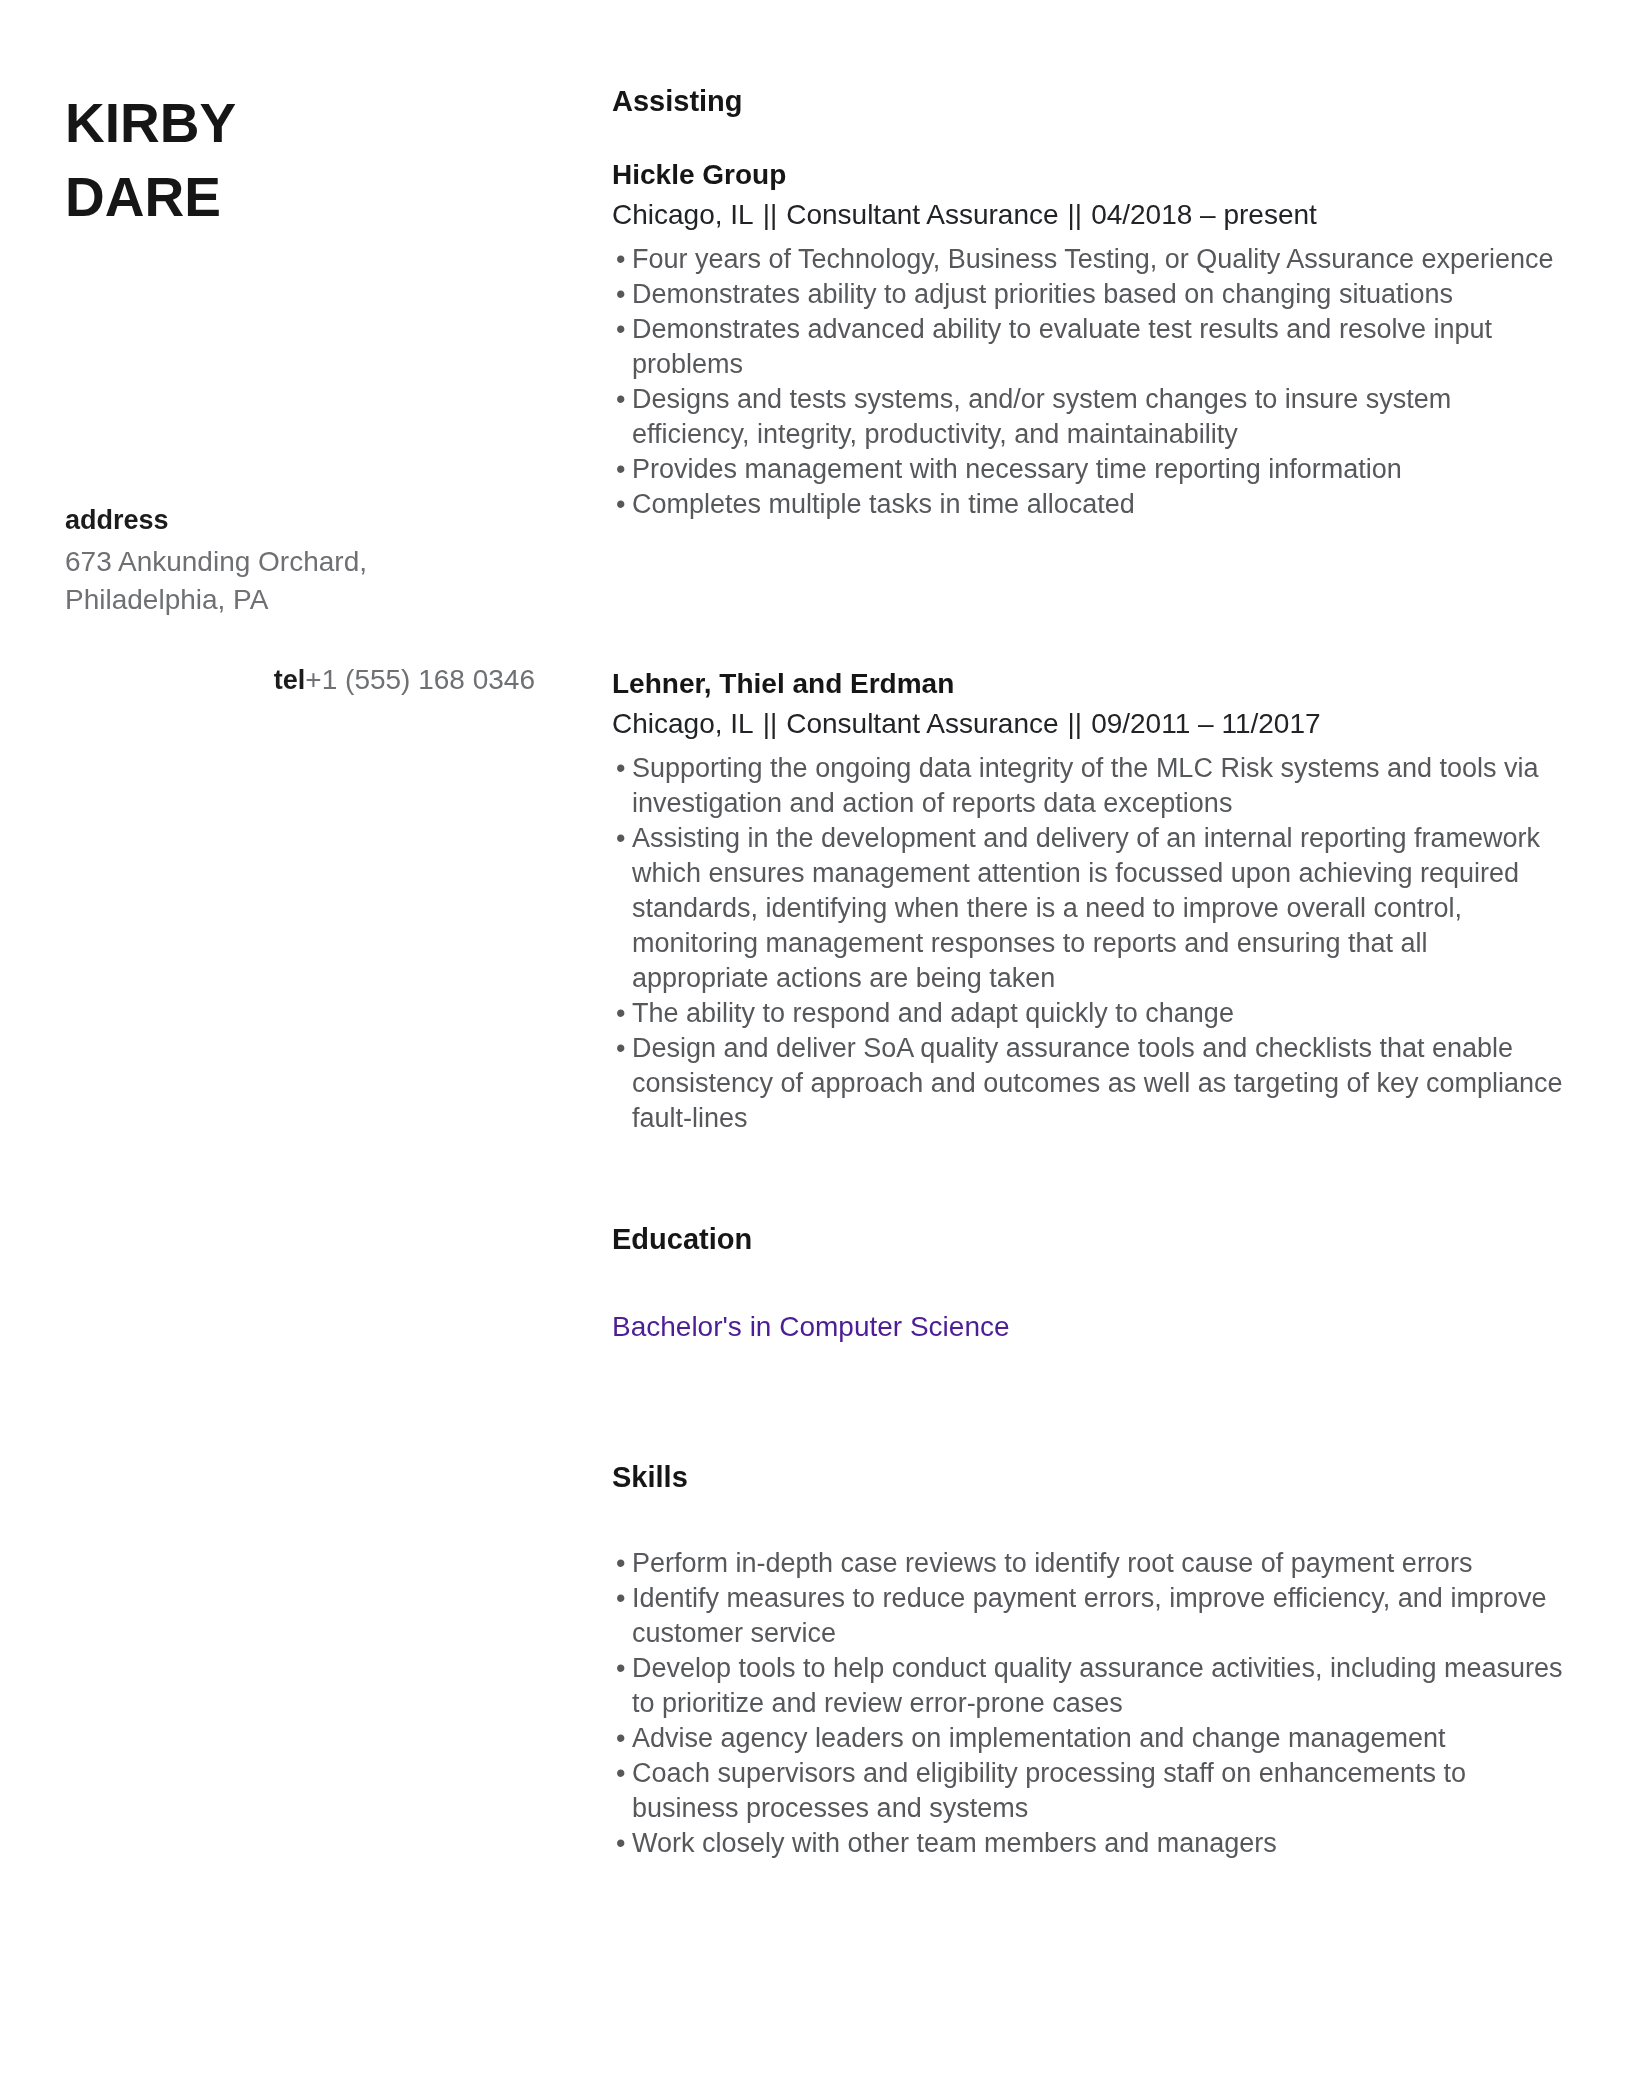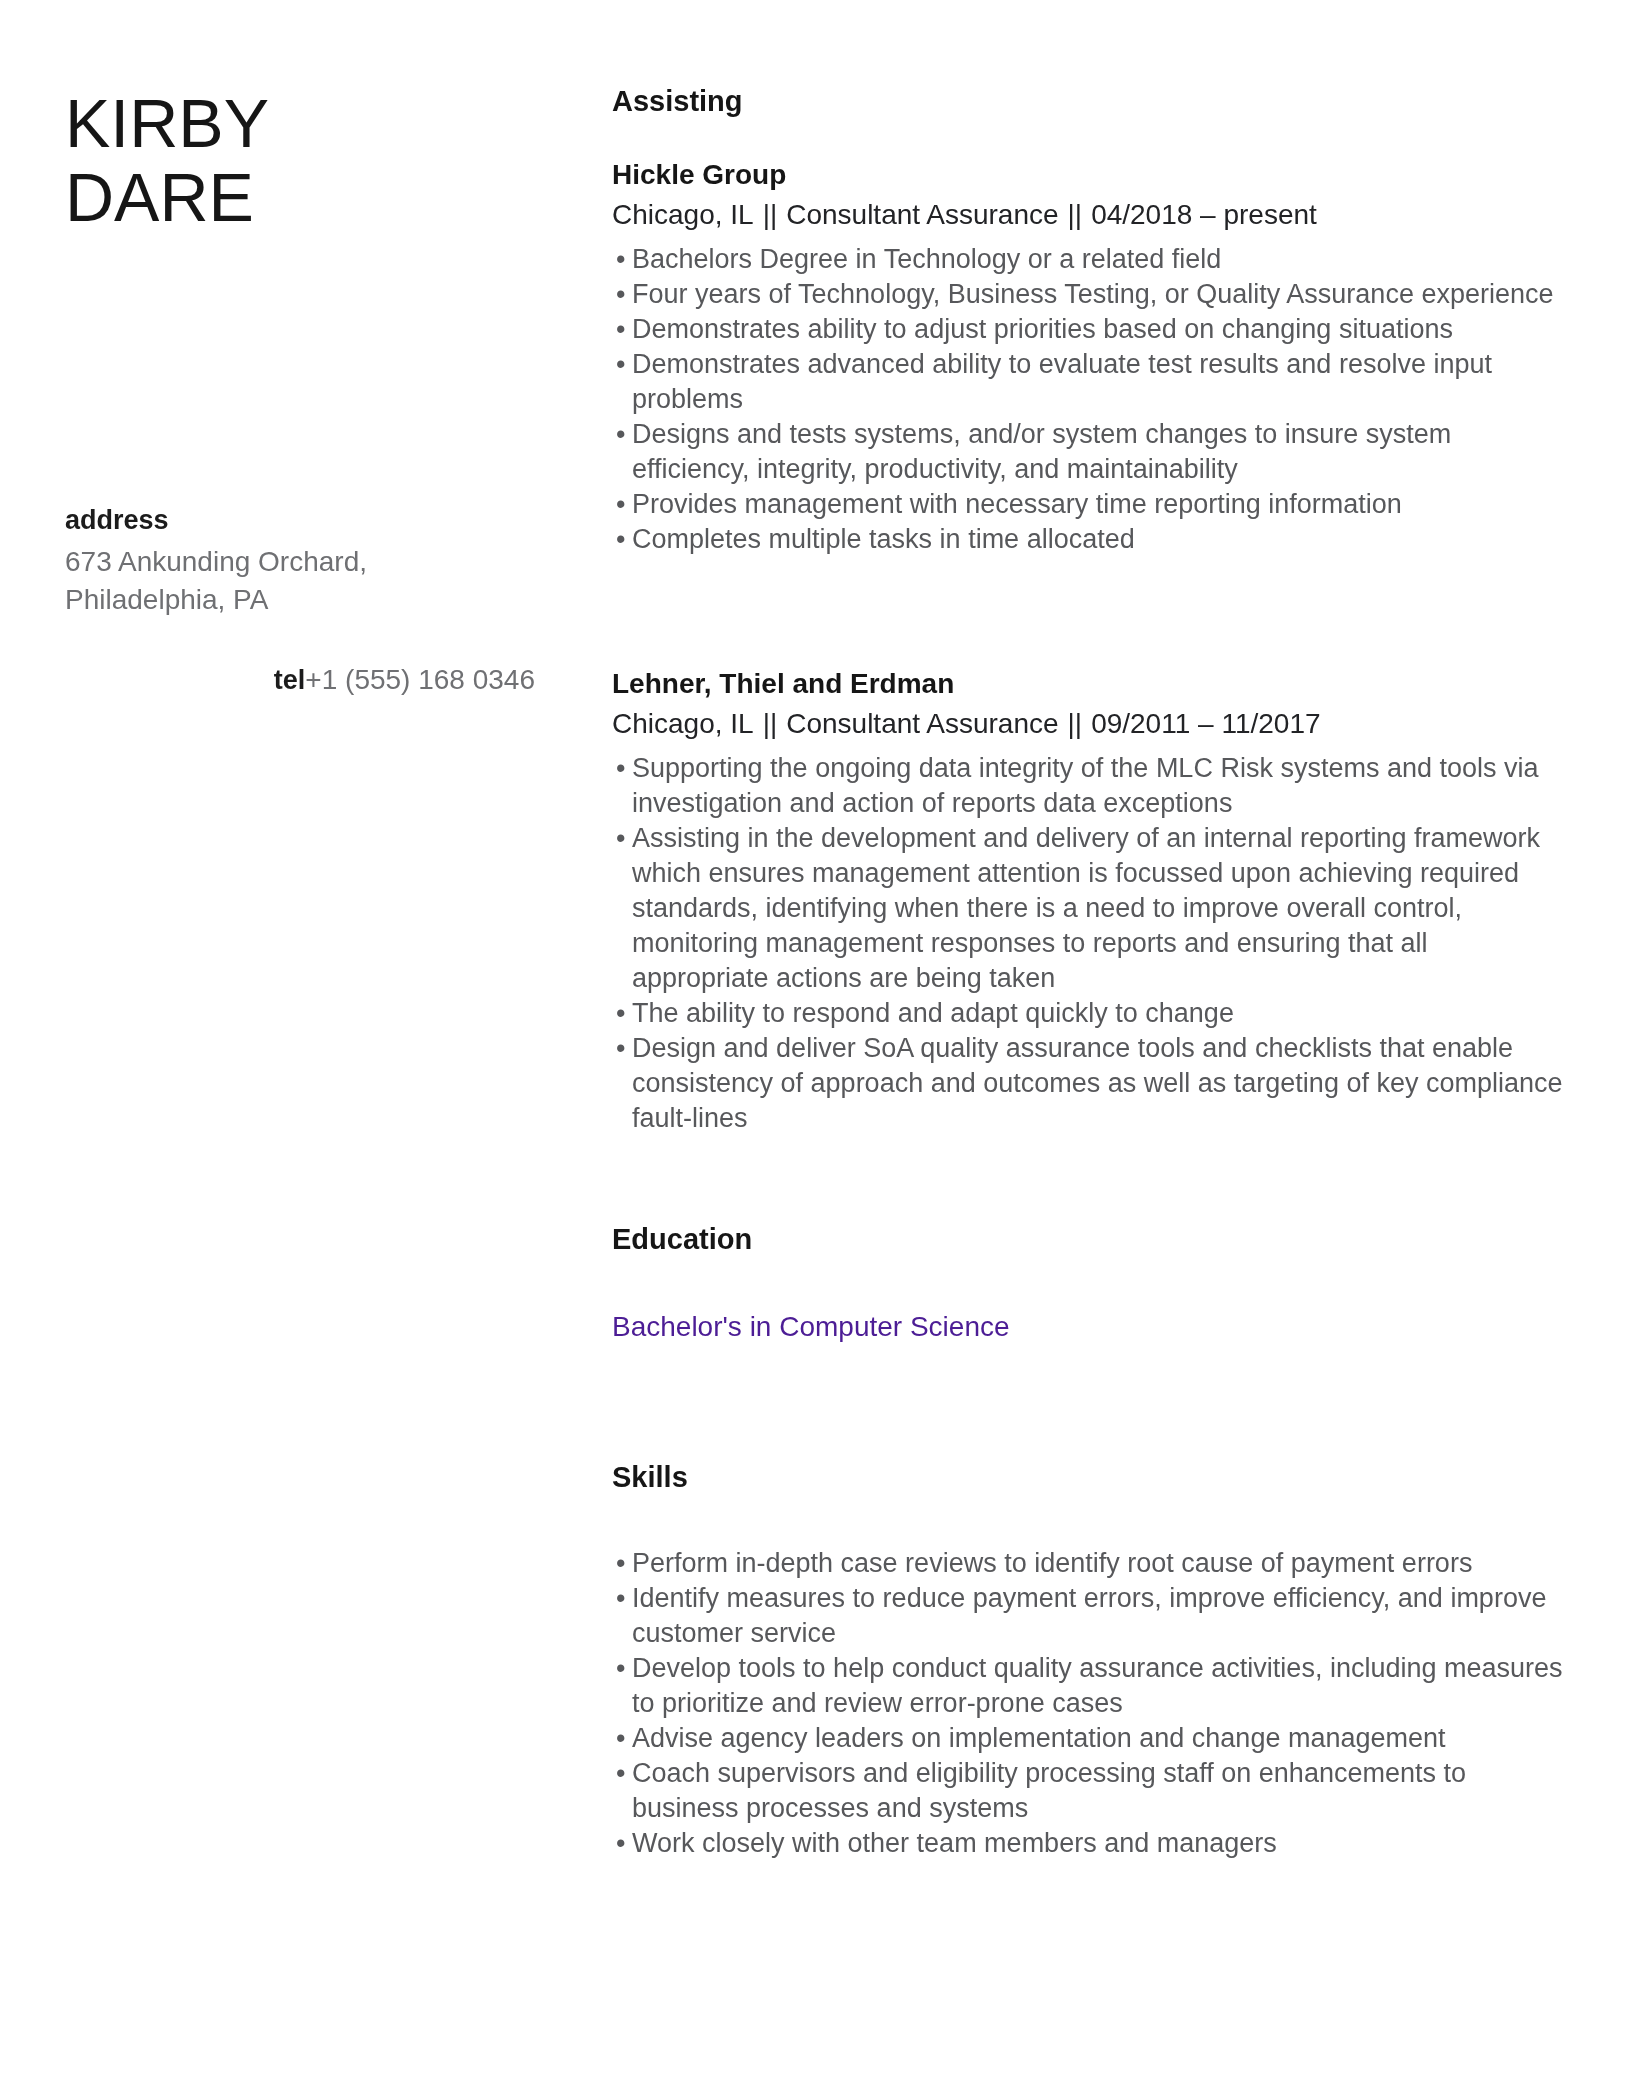--- a/index.html
+++ b/index.html
@@ -8,21 +8,21 @@
     width: 1632px;
     height: 2098px;
     background: #ffffff;
     font-family: "Liberation Sans", "DejaVu Sans", sans-serif;
     overflow: hidden;
   }
 
   
   .name {
     position: absolute; left: 65px; top: 86px;
-    font-size: 68px; font-weight: 400; line-height: 74px;
+    font-size: 55px; font-weight: 700; line-height: 74px;
     color: #161616; letter-spacing: 0;
     white-space: pre-line;
   }
   .address-block { position: absolute; left: 65px; top: 505px; width: 470px; }
   .contact-label {
     font-size: 27px; font-weight: 700; color: #1c1c1c; line-height: 30px;
     display: block;
   }
   .address-values { margin-top: 8px; }
   .contact-value {
@@ -87,21 +87,20 @@
   </div>
 
   <div class="section-heading" id="heading-experience">Assisting</div>
 
   <div class="job" id="job-0">
     <div class="company">Hickle Group</div>
     <div class="meta">
       <span>Chicago, IL</span><span class="sep">||</span><span>Consultant Assurance</span><span class="sep">||</span><span>04/2018 – present</span>
     </div>
     <ul class="bullets">
-      <li>Bachelors Degree in Technology or a related field</li>
       <li>Four years of Technology, Business Testing, or Quality Assurance experience</li>
       <li>Demonstrates ability to adjust priorities based on changing situations</li>
       <li>Demonstrates advanced ability to evaluate test results and resolve input problems</li>
       <li>Designs and tests systems, and/or system changes to insure system efficiency, integrity, productivity, and maintainability</li>
       <li>Provides management with necessary time reporting information</li>
       <li>Completes multiple tasks in time allocated</li>
     </ul>
   </div>
 
   <div class="job" id="job-1">

